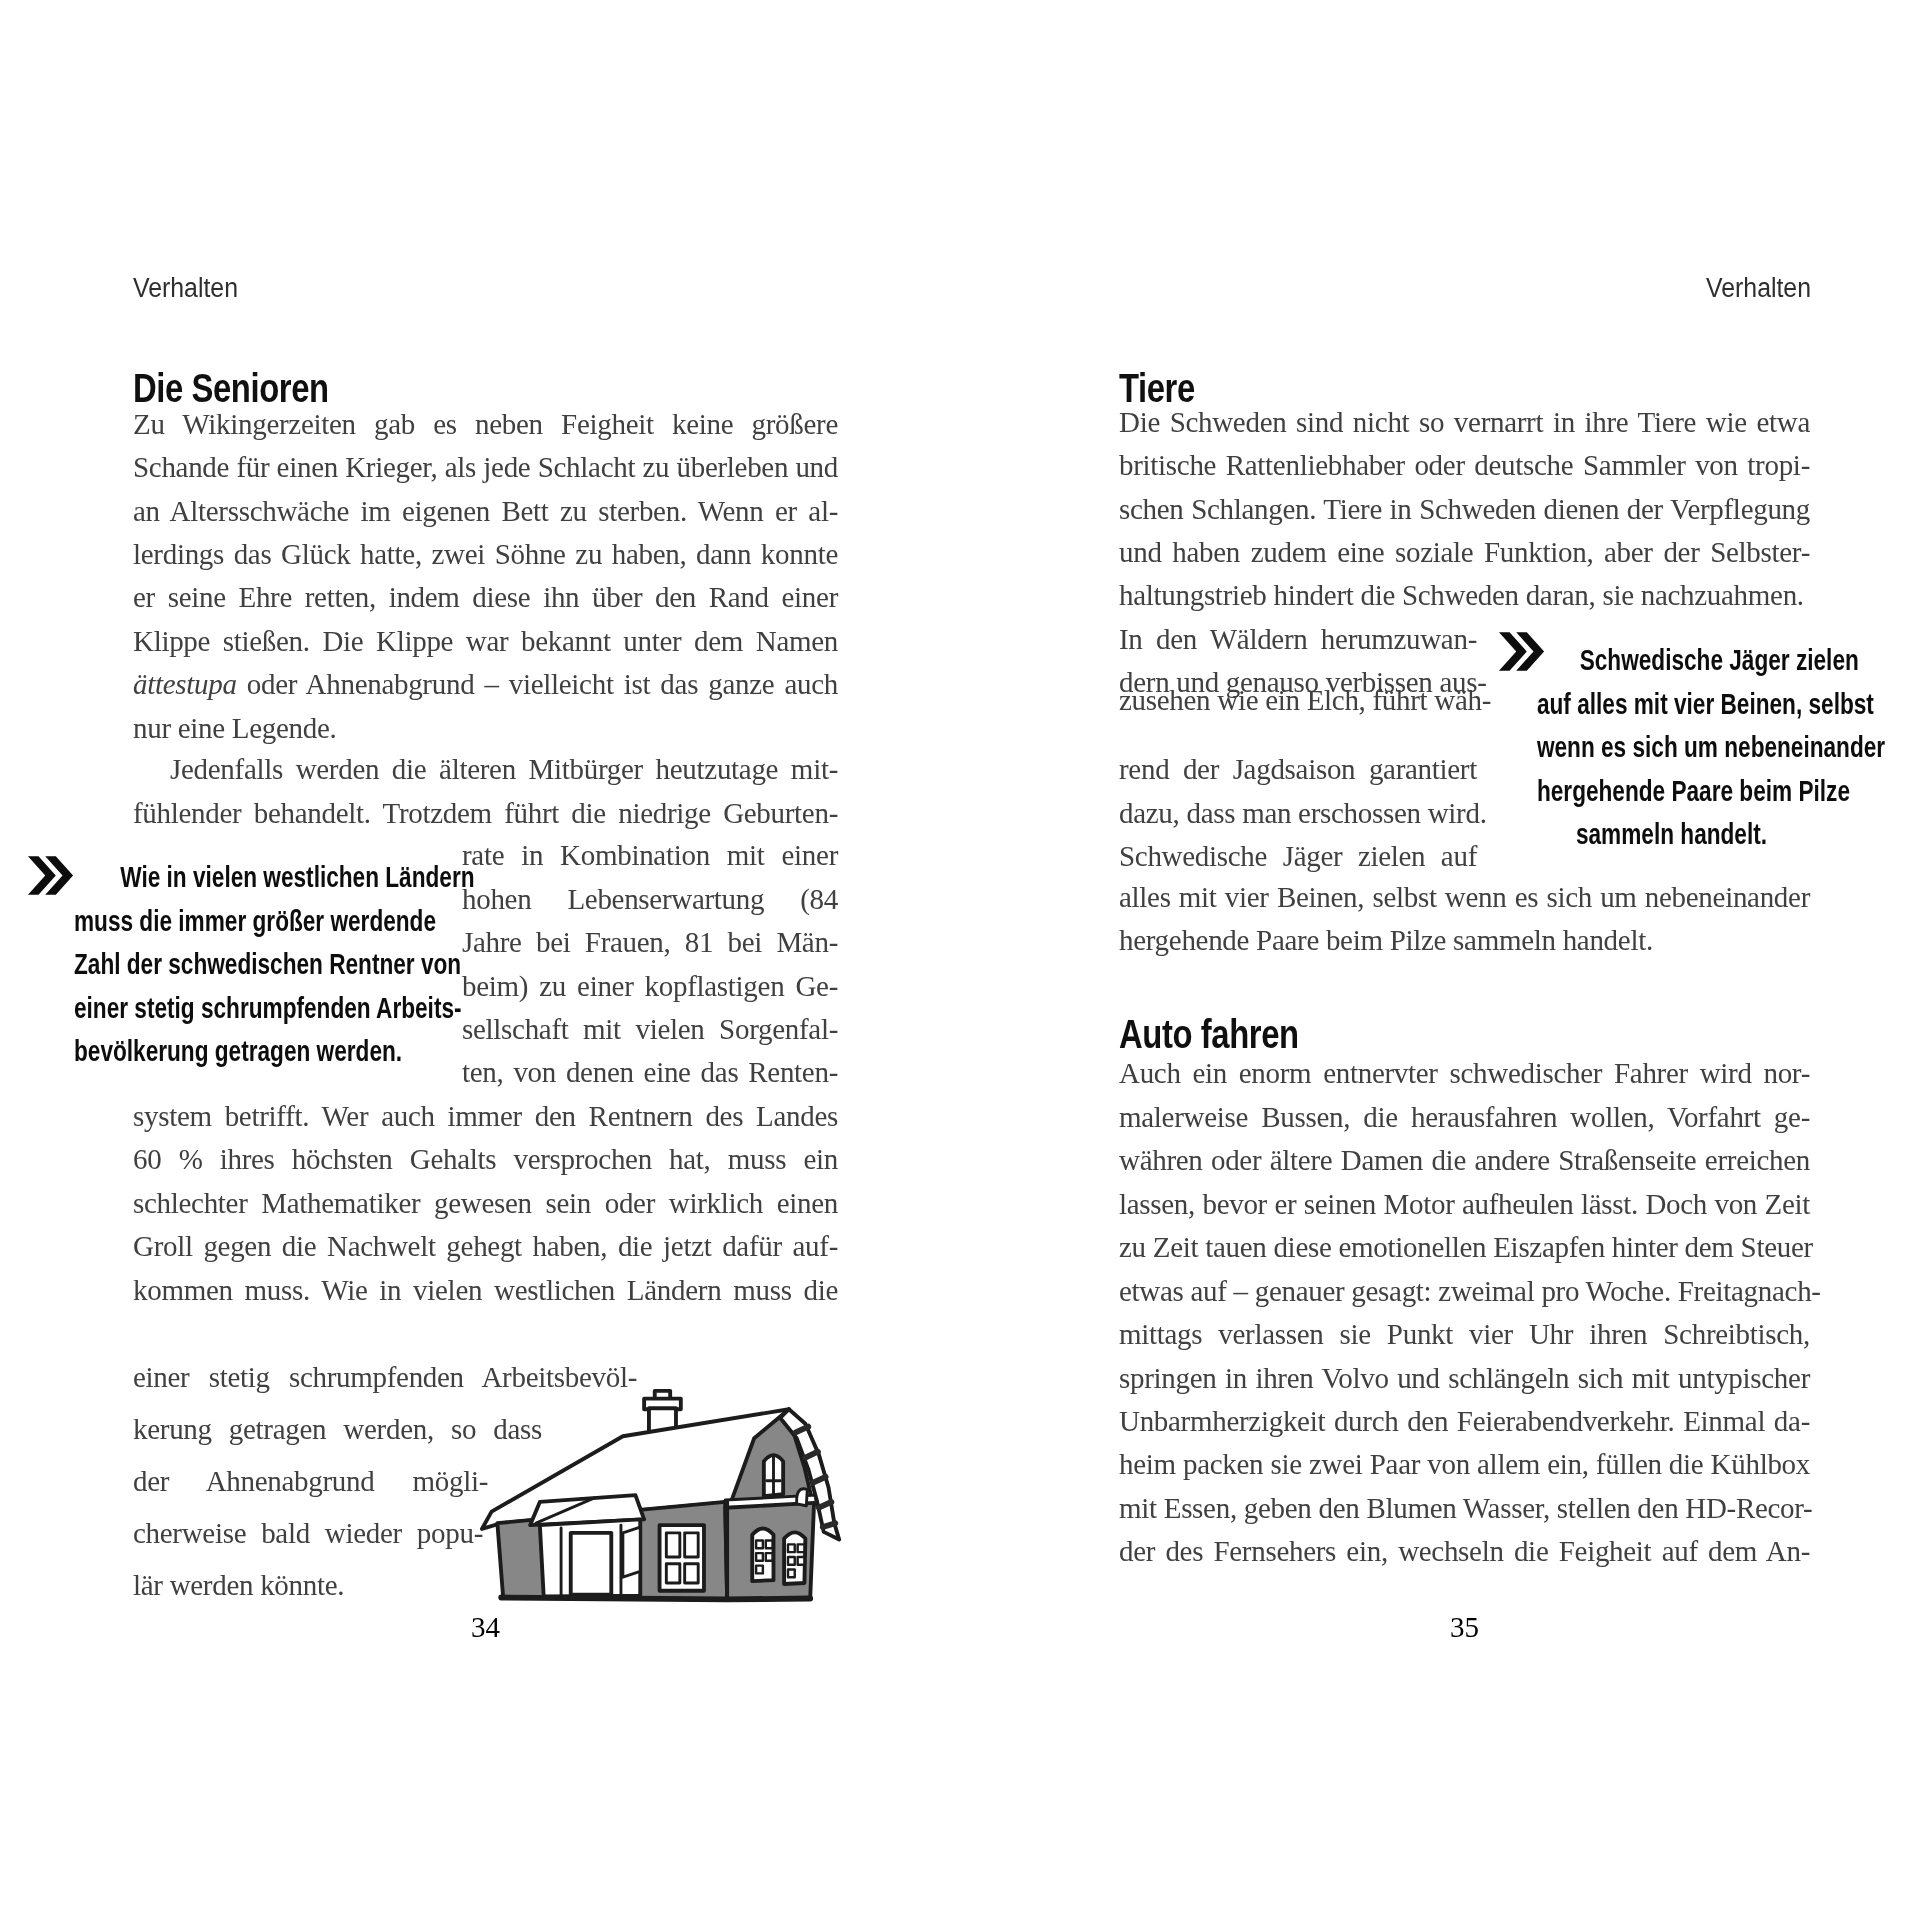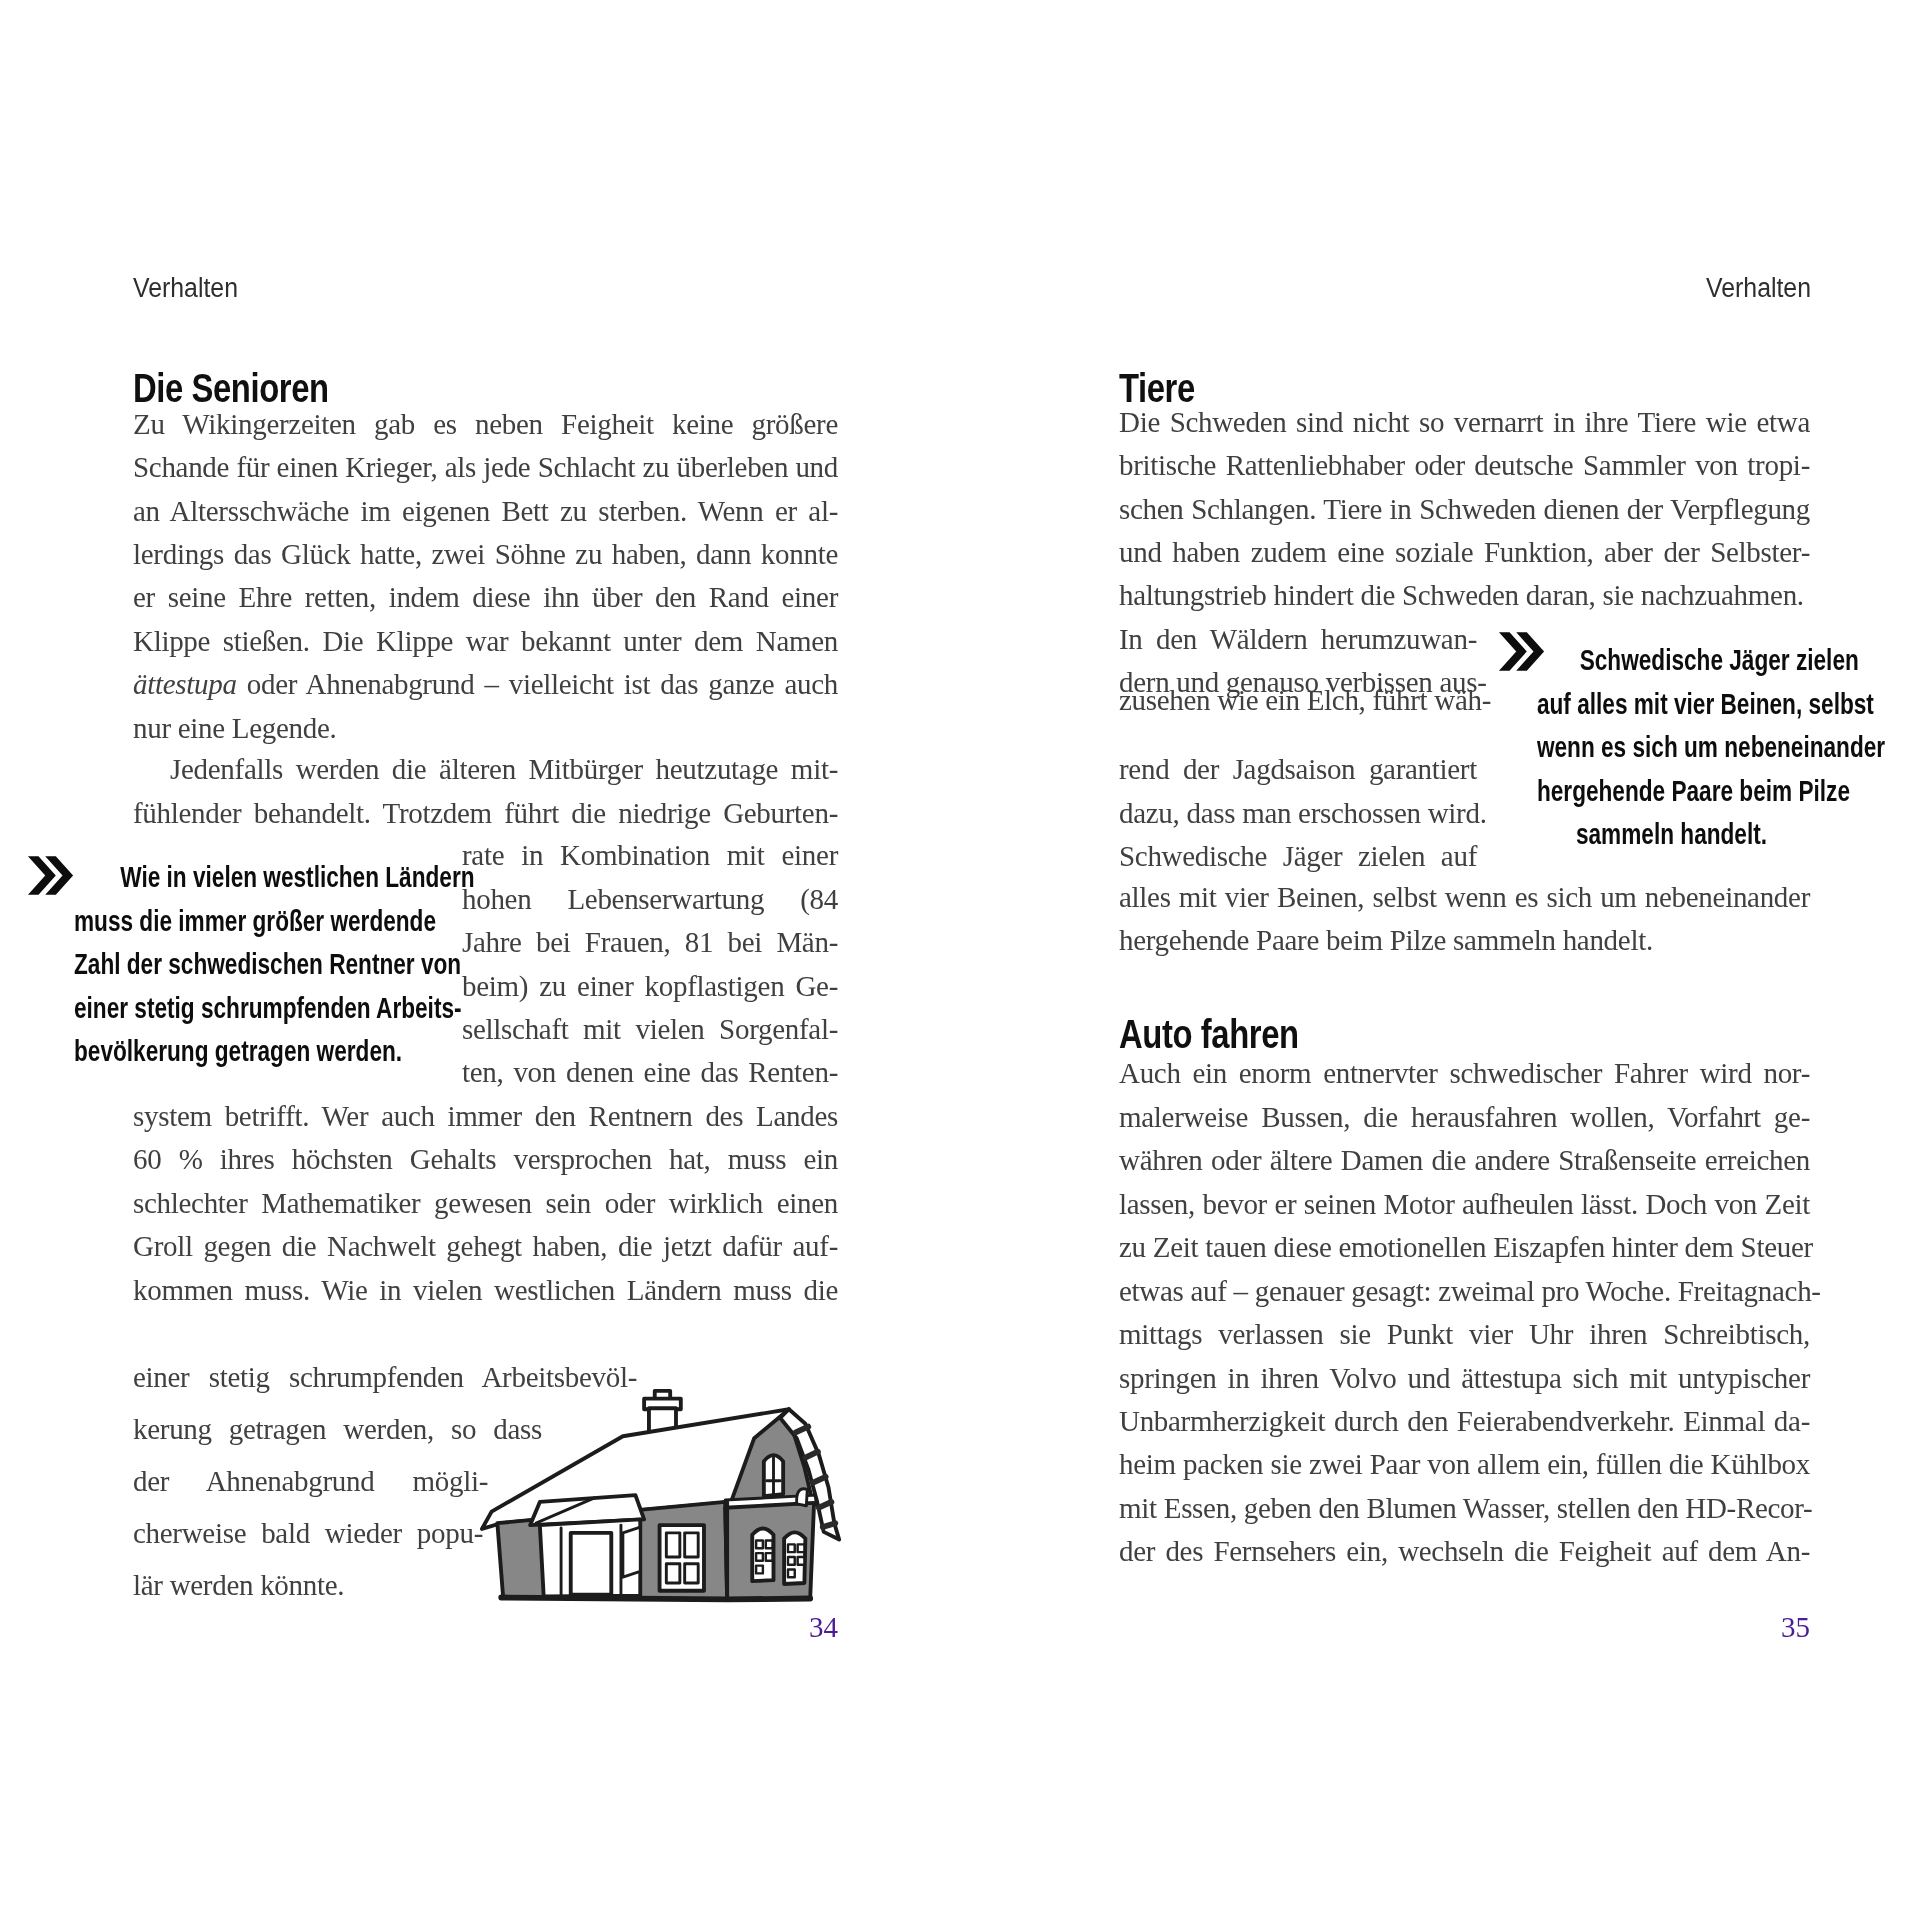--- a/index.html
+++ b/index.html
@@ -13,21 +13,21 @@
       font-size:27px;line-height:33px;color:#2e2e2e;transform:scaleX(0.92);transform-origin:0 50%;
       white-space:nowrap;}
   .runhead.rt{transform-origin:100% 50%;text-align:right;}
   .hd{position:absolute;font-family:"Liberation Sans","DejaVu Sans",sans-serif;font-weight:bold;
       font-size:41px;line-height:46px;color:#101010;letter-spacing:-0.5px;white-space:nowrap;
       transform:scaleX(0.8);transform-origin:0 50%;}
   .pq{position:absolute;font-family:"Liberation Sans","DejaVu Sans",sans-serif;font-weight:bold;
       font-size:29px;line-height:43px;color:#0d0d0d;text-align:center;white-space:nowrap;
       transform:scaleX(0.78);}
   .pgnum{position:absolute;font-family:"Liberation Serif","DejaVu Serif",serif;font-size:29px;
-      line-height:35px;color:#4c1d95;text-align:right;}
+      line-height:35px;color:#000000;text-align:center;}
   .it{font-style:italic;}
   .marker{position:absolute;}
 </style>
 </head>
 <body>
 
 <div id="stage">
 
   <div class="runhead" style="left:133px;top:272px">Verhalten</div>
   <div class="hd" style="left:133px;top:365px">Die Senioren</div>
@@ -187,21 +187,21 @@
 
   <div class="hd" style="left:1119px;top:1011px">Auto fahren</div>
 
   <div class="tl" style="left:1119px;top:1052px;width:691px">Auch ein enorm entnervter schwedischer Fahrer wird nor-</div>
   <div class="tl" style="left:1119px;top:1096px;width:691px">malerweise Bussen, die herausfahren wollen, Vorfahrt ge-</div>
   <div class="tl" style="left:1119px;top:1139px;width:691px">währen oder ältere Damen die andere Straßenseite erreichen</div>
   <div class="tl" style="left:1119px;top:1183px;width:691px">lassen, bevor er seinen Motor aufheulen lässt. Doch von Zeit</div>
   <div class="tl" style="left:1119px;top:1226px;width:691px">zu Zeit tauen diese emotionellen Eiszapfen hinter dem Steuer</div>
   <div class="tl" style="left:1119px;top:1270px;width:691px">etwas auf – genauer gesagt: zweimal pro Woche. Freitagnach-</div>
   <div class="tl" style="left:1119px;top:1313px;width:691px">mittags verlassen sie Punkt vier Uhr ihren Schreibtisch,</div>
-  <div class="tl" style="left:1119px;top:1357px;width:691px">springen in ihren Volvo und ättestupa sich mit untypischer</div>
+  <div class="tl" style="left:1119px;top:1357px;width:691px">springen in ihren Volvo und schlängeln sich mit untypischer</div>
   <div class="tl" style="left:1119px;top:1400px;width:691px">Unbarmherzigkeit durch den Feierabendverkehr. Einmal da-</div>
   <div class="tl" style="left:1119px;top:1443px;width:691px">heim packen sie zwei Paar von allem ein, füllen die Kühlbox</div>
   <div class="tl" style="left:1119px;top:1487px;width:691px">mit Essen, geben den Blumen Wasser, stellen den HD-Recor-</div>
   <div class="tl" style="left:1119px;top:1530px;width:691px">der des Fernsehers ein, wechseln die Feigheit auf dem An-</div>
 
   <div class="pgnum" style="left:1119px;top:1610px;width:691px">35</div>
 
 </div>
 
 

